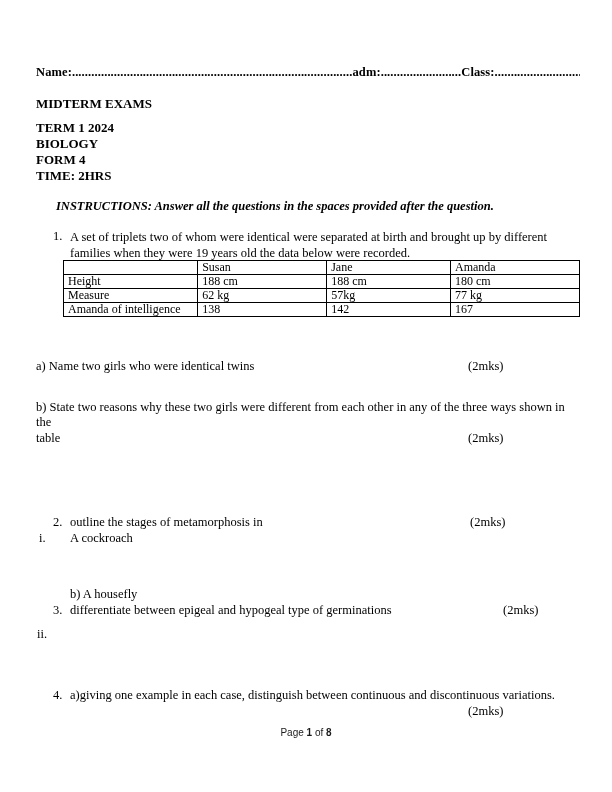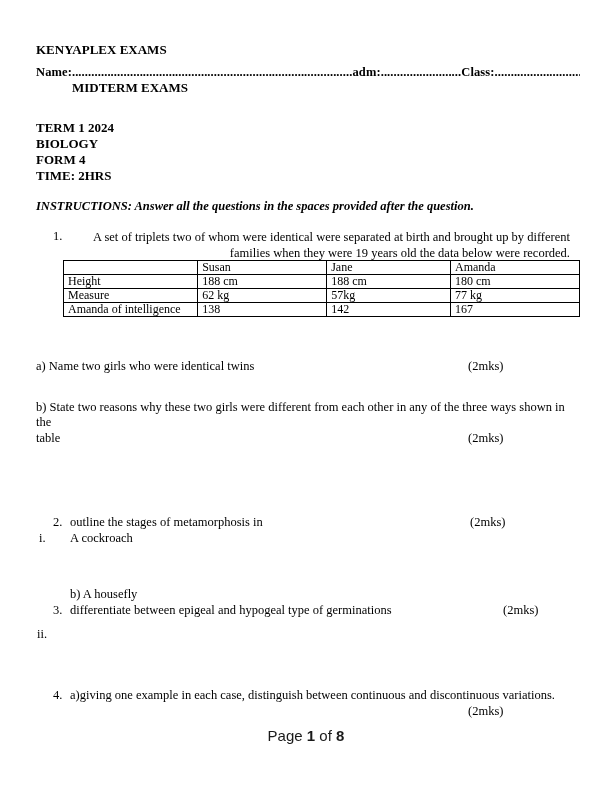--- a/index.html
+++ b/index.html
@@ -8,21 +8,21 @@
     width: 612px;
     height: 792px;
     background: #ffffff;
     color: #000000;
     font-family: "Liberation Serif", "DejaVu Serif", serif;
     font-size: 12.5px;
     overflow: hidden;
   }
   .abs { position: absolute; }
   .b { font-weight: bold; }
-  .bi { font-weight: bold; font-style: italic; }
+  .bi { font-weight: bold; font-style: italic; margin-left: 20px; }
   .heading { font-size: 13px; font-weight: bold; }
   .nameline {
     left: 36px; top: 65px; width: 544px;
     font-weight: bold; white-space: nowrap; overflow: hidden;
     letter-spacing: 0.1px;
   }
   .termblock { left: 36px; top: 120px; line-height: 16px; }
   .qtext { line-height: 16px; }
   table.q1 {
     position: absolute; left: 63px; top: 260px; width: 517px;
@@ -37,47 +37,46 @@
     vertical-align: middle;
     font-family: "Liberation Serif", "DejaVu Serif", serif;
   }
   table.q1 td.c0 { width: 26%; }
   table.q1 td.c1 { width: 25%; }
   table.q1 td.c2 { width: 24%; }
   table.q1 td.c3 { width: 25%; }
   .footer {
     left: 0; top: 727px; width: 612px; text-align: center;
     font-family: "Liberation Sans", "DejaVu Sans", sans-serif;
-    font-size: 15px; color: #1a1a1a;
+    font-size: 10px; color: #1a1a1a;
   }
 </style>
 </head>
 <body>
 
 <div class="page">
 
-  <div class="abs heading" style="left:36px; top:42px;">KENYAPLEX EXAMS</div>
 
   <div class="abs nameline">
     <span>Name:</span><span>.......................................................................................</span><span>adm:</span><span>.........................</span><span>Class:</span><span>.............................</span>
   </div>
 
-  <div class="abs heading" style="left:36px; top:80px;margin-left:36px;">MIDTERM EXAMS</div>
+  <div class="abs heading" style="left:36px; top:96px;">MIDTERM EXAMS</div>
 
   <div class="abs termblock heading">
     <div>TERM 1 2024</div>
     <div>BIOLOGY</div>
     <div>FORM 4</div>
     <div>TIME: 2HRS</div>
   </div>
 
   <div class="abs bi" style="left:36px; top:199px;">INSTRUCTIONS: Answer all the questions in the spaces provided after the question.</div>
 
   <div class="abs" style="left:53px; top:229px;">1.</div>
-  <div class="abs qtext" style="left:70px; top:229px; width:500px;text-align:right;">
+  <div class="abs qtext" style="left:70px; top:229px; width:500px;">
     <div>A set of triplets two of whom were identical were separated at birth and brought up by different</div>
     <div>families when they were 19 years old the data below were recorded.</div>
   </div>
 
   <table class="q1">
     <tbody>
       <tr>
         <td class="c0"></td>
         <td class="c1">Susan</td>
         <td class="c2">Jane</td>

